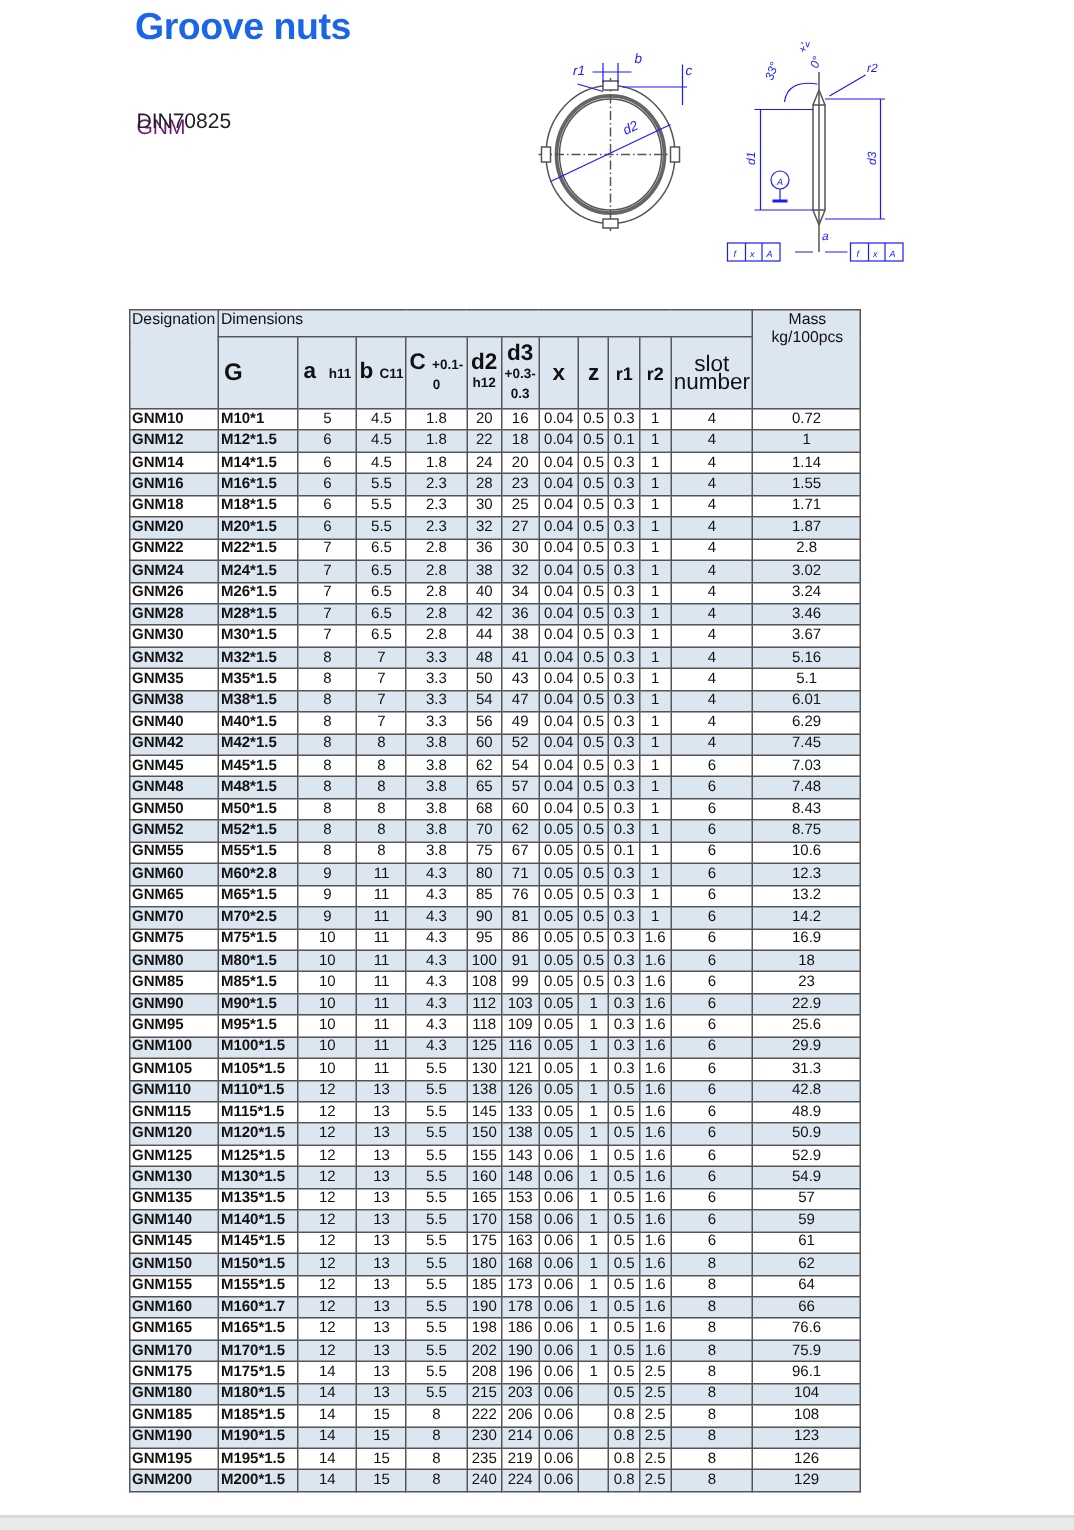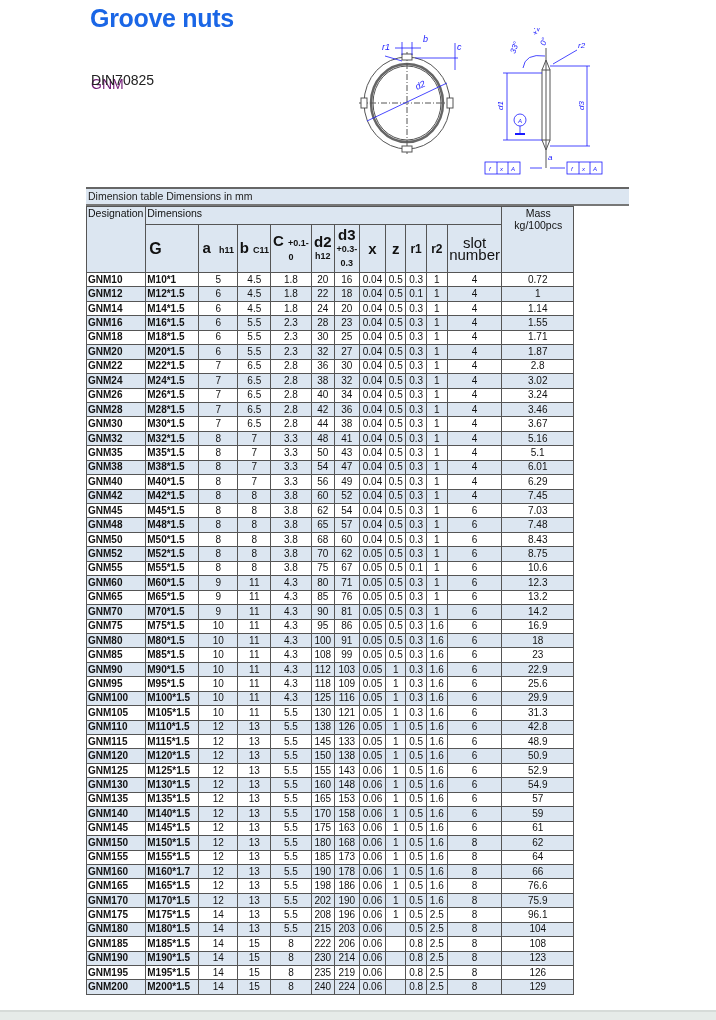--- a/index.html
+++ b/index.html
@@ -103,21 +103,20 @@
       <text x="193" y="132">a</text>
       <text x="134" y="143" font-size="6">f</text>
         <text x="145" y="143" font-size="6">x</text>
         <text x="156" y="143" font-size="6">A</text>
       <text x="216" y="143" font-size="6">f</text>
         <text x="227" y="143" font-size="6">x</text>
         <text x="238" y="143" font-size="6">A</text>
     </g>
   </svg>
 
-  <div class="caption">Dimension table Dimensions in mm</div>
 
   <table class="dim">
     <colgroup>
       <col style="width:60px">
         <col style="width:56px">
         <col style="width:42px">
         <col style="width:39px">
         <col style="width:48px">
         <col style="width:25px">
         <col style="width:26px">
@@ -459,21 +458,21 @@
           <td>67</td>
           <td>0.05</td>
           <td>0.5</td>
           <td>0.1</td>
           <td>1</td>
           <td>6</td>
           <td>10.6</td>
         </tr>
         <tr>
           <td class="des">GNM60</td>
-          <td class="g">M60*1.5</td>
+          <td class="g">M60*2.8</td>
           <td>9</td>
           <td>11</td>
           <td>4.3</td>
           <td>80</td>
           <td>71</td>
           <td>0.05</td>
           <td>0.5</td>
           <td>0.3</td>
           <td>1</td>
           <td>6</td>
@@ -489,21 +488,21 @@
           <td>76</td>
           <td>0.05</td>
           <td>0.5</td>
           <td>0.3</td>
           <td>1</td>
           <td>6</td>
           <td>13.2</td>
         </tr>
         <tr>
           <td class="des">GNM70</td>
-          <td class="g">M70*1.5</td>
+          <td class="g">M70*2.5</td>
           <td>9</td>
           <td>11</td>
           <td>4.3</td>
           <td>90</td>
           <td>81</td>
           <td>0.05</td>
           <td>0.5</td>
           <td>0.3</td>
           <td>1</td>
           <td>6</td>

